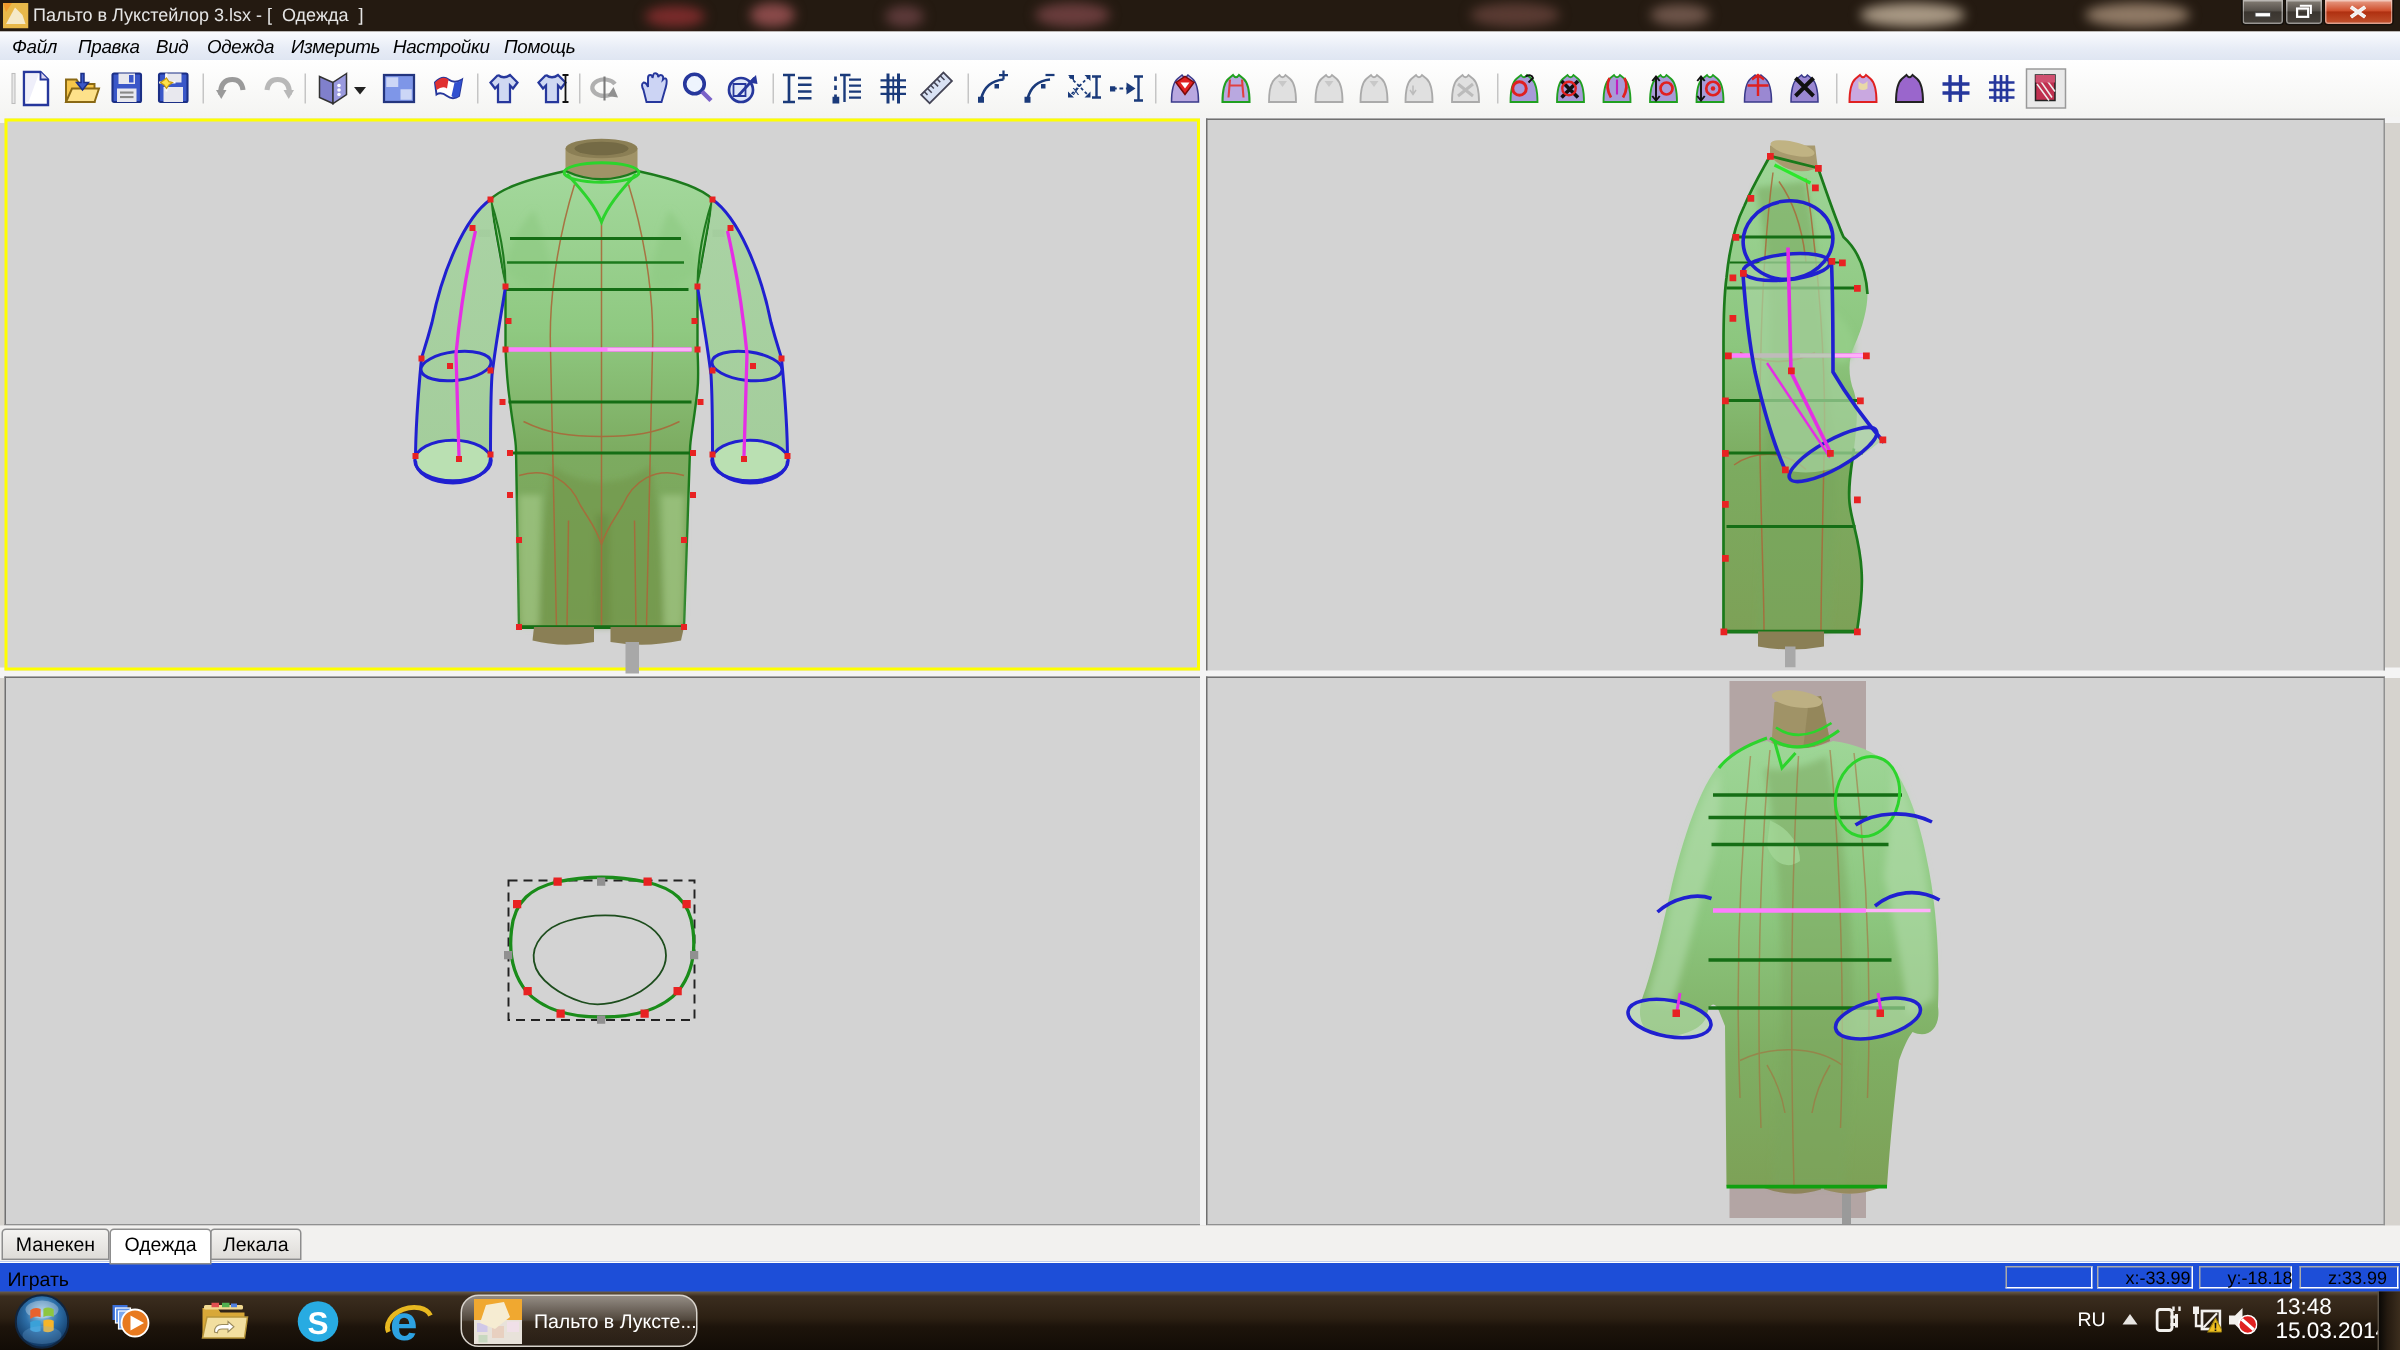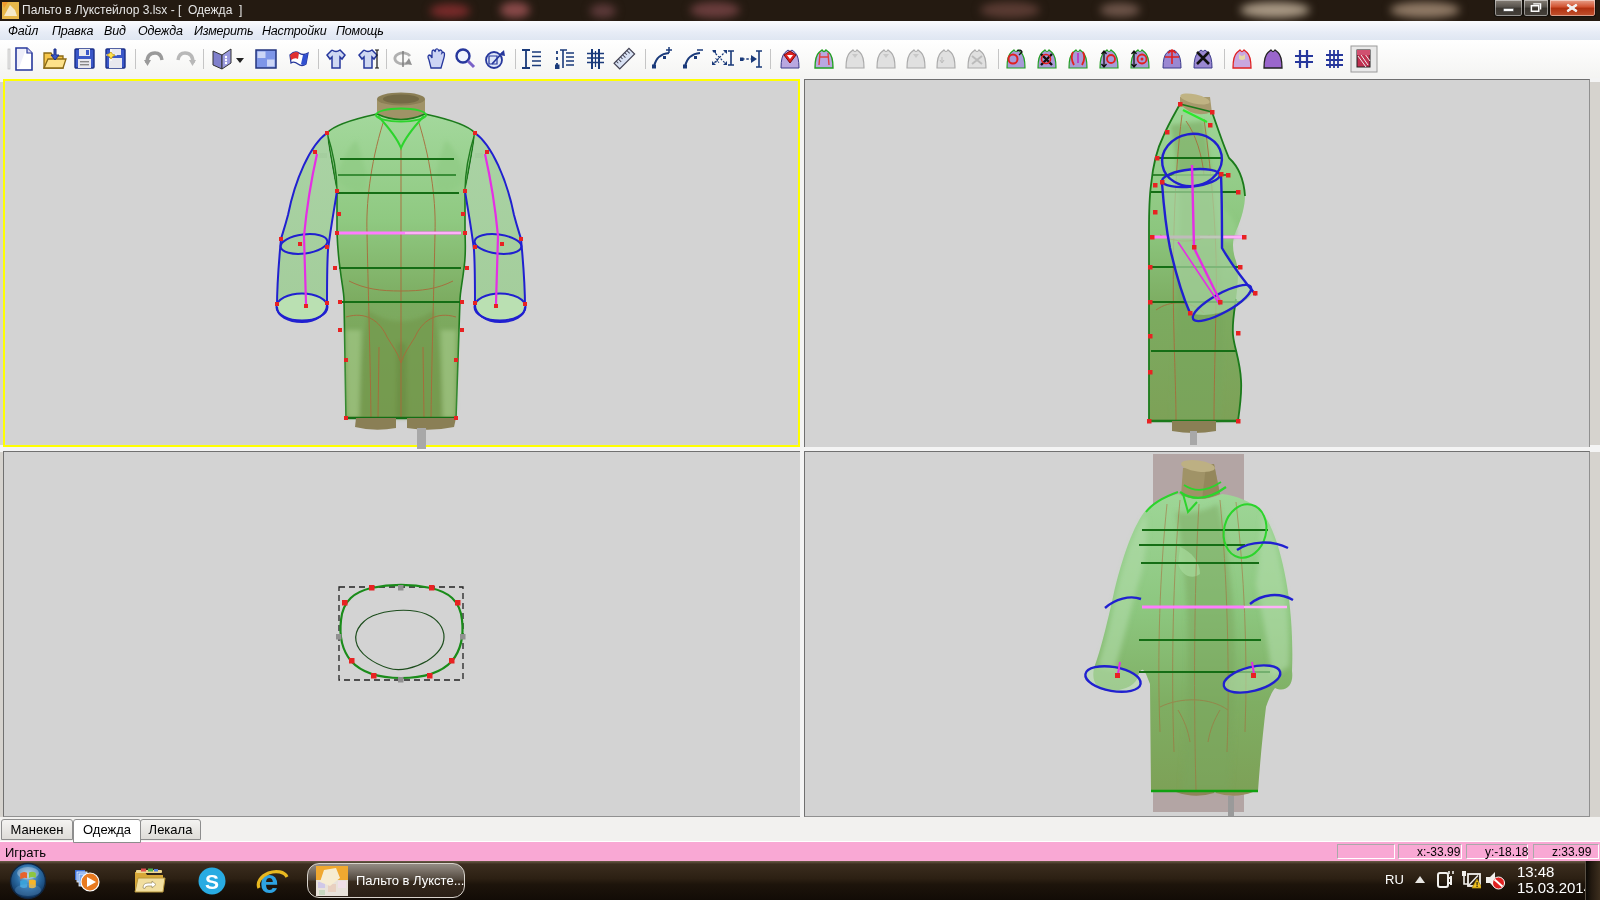--- a/index.html
+++ b/index.html
@@ -30,21 +30,21 @@
 #ptr{left:804px;top:79px;width:786px;height:368px;border-top:1px solid #707070;border-left:1px solid #707070;border-right:1px solid #909090;}
 #pbl{left:3px;top:451px;width:797px;height:366px;border-top:1px solid #707070;border-left:1px solid #707070;border-bottom:1px solid #909090;}
 #pbr{left:804px;top:451px;width:786px;height:366px;border-top:1px solid #707070;border-left:1px solid #707070;border-right:1px solid #909090;border-bottom:1px solid #909090;}
 
 #tabbar{left:0;top:817px;width:1600px;height:24px;background:#f2f1ef;}
 .tab{position:absolute;top:2px;height:19px;background:linear-gradient(#f4f3f1,#dedcd8);
 border:1px solid #8d8d8d;border-radius:3px 3px 0 0;font-size:13px;color:#000;
 text-align:center;line-height:19px;}
 .tab.active{background:#fff;height:22px;z-index:2;}
 
-#statusbar{left:0;top:841px;width:1600px;height:20px;background:#f9a8d4;border-top:1px solid #fff;text-decoration:underline;}
+#statusbar{left:0;top:841px;width:1600px;height:20px;background:#1d4ed8;border-top:1px solid #fff;text-decoration:underline;}
 #statusbar .cell{position:absolute;top:2px;height:15px;border:1px solid #a9a9a9;
 border-bottom-color:#fff;border-right-color:#fff;font-size:12px;color:#000;padding-left:18px;box-sizing:border-box;}
 
 #taskbar{left:0;top:861px;width:1600px;height:39px;
 background:linear-gradient(#6b5c49,#3b2d1f 8%,#2c2013 45%,#1d140b 60%,#120c06);}
 #taskbtn{position:absolute;left:307px;top:2px;width:158px;height:35px;
 background:linear-gradient(rgba(255,255,255,.45),rgba(255,255,255,.18) 48%,rgba(120,100,80,.25) 52%,rgba(90,70,55,.3));
 border:1px solid #d8d3cc;border-radius:12px;box-sizing:border-box;}
 #taskbtn span{position:absolute;left:48px;top:9px;color:#fff;font-size:13px;white-space:nowrap;}
 .trayicon{position:absolute;}

